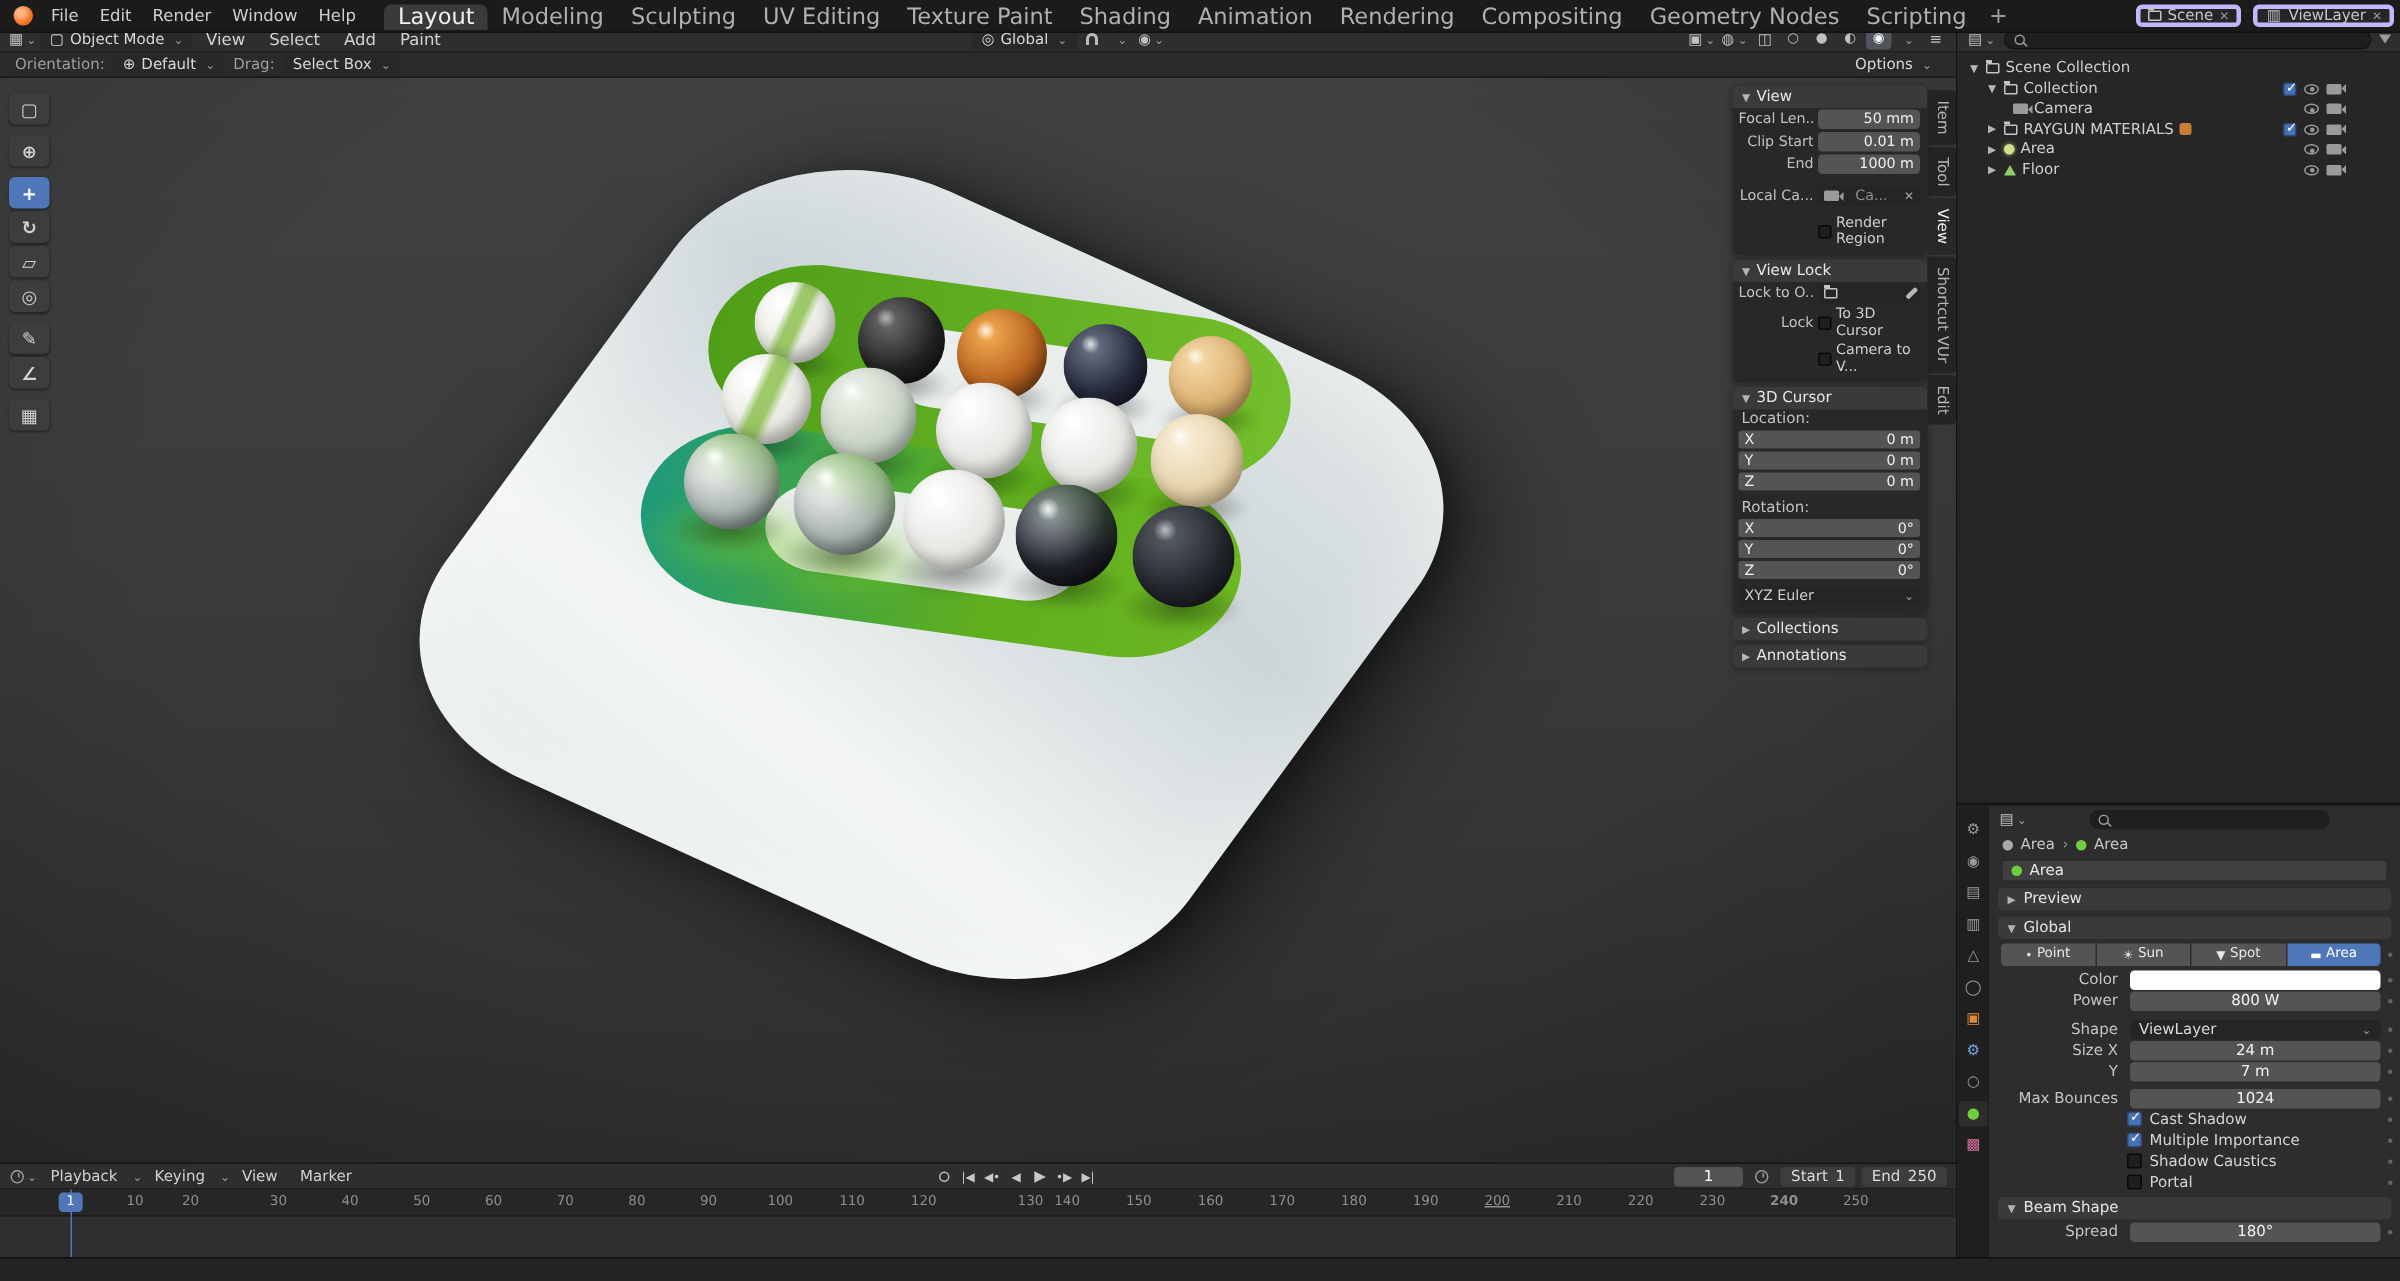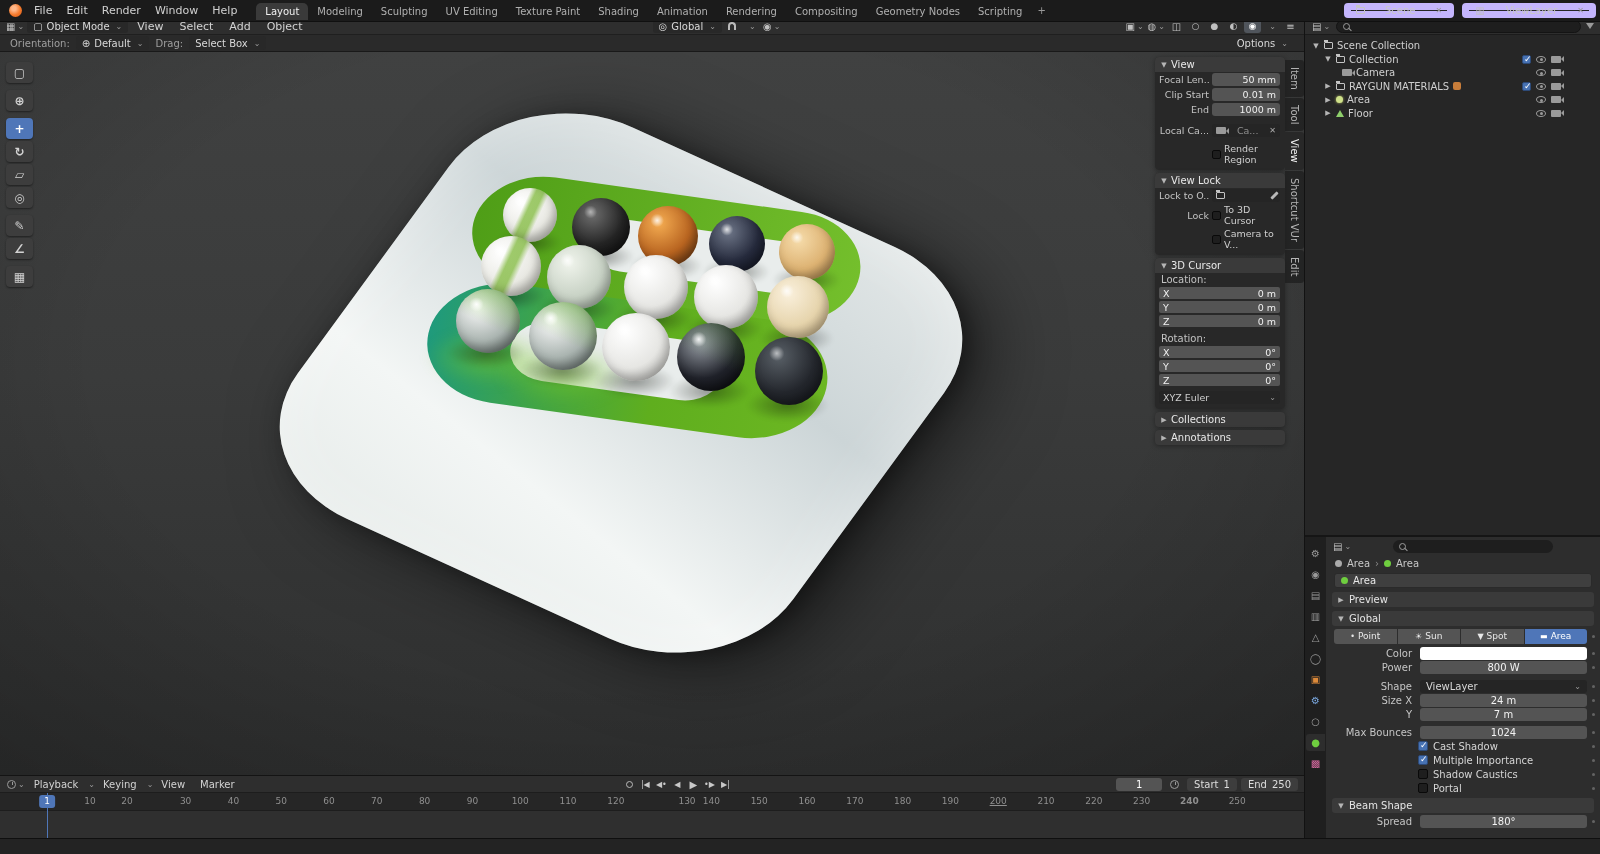--- a/index.html
+++ b/index.html
@@ -6,24 +6,24 @@
 body{width:1600px;height:854px;background:#141414;font-family:"DejaVu Sans",sans-serif;font-size:11px;color:#d5d5d5;overflow:hidden}
 .app{position:absolute;left:0;top:0;width:1600px;height:854px;background:#1f1f1f}
 .flex1{flex:1}
 .chev{font-size:8px;color:#9a9a9a;margin-left:2px}
 .arrow{font-size:7px;color:#b5b5b5;width:8px;display:inline-block;text-align:center}
 
 .topbar{position:absolute;left:0;top:0;width:1600px;height:22px;background:#1b1b1b;display:flex;align-items:center;padding:0 4px;border-bottom:1px solid #101010;z-index:60}
 .blender-logo{width:13px;height:13px;border-radius:50%;background:radial-gradient(circle at 38% 35%,#ffb78a 0 18%,#f4792b 55%,#d4581a);margin:0 5px;flex:0 0 auto}
 .menu{padding:0 7px;line-height:18px;color:#d0d0d0;border-radius:3px}
 .workspaces{display:flex;height:18px;margin-left:12px;align-items:flex-end}
-.wtab{padding:0 9px;line-height:17px;color:#b0b0b0;font-size:10px;border-radius:5px 5px 0 0;white-space:nowrap}
+.wtab{padding:0 9px;line-height:17px;color:#b0b0b0;font-size:15px;border-radius:5px 5px 0 0;white-space:nowrap}
 .wtab.active{background:#3a3a3a;color:#f0f0f0}
 .wtab.add{color:#9a9a9a;padding:0 6px}
-.selector{display:flex;align-items:center;gap:20px;background:#262626;border:7px solid #c4b5fd;border-radius:4px;height:15px;padding:0 5px;font-size:10px;color:#c8c8c8;margin-left:8px}
+.selector{display:flex;align-items:center;gap:4px;background:#262626;border:3px solid #c4b5fd;border-radius:4px;height:15px;padding:0 5px;font-size:10px;color:#c8c8c8;margin-left:8px}
 .selector .xbtn{font-size:8px;color:#9a9a9a}
 
 .vh1{position:absolute;left:0;top:18px;width:1304px;height:17px;background:#2e2e2e;border-bottom:1px solid #1f1f1f;display:flex;align-items:center;padding:0 5px;gap:2px;z-index:40}
 .vh2{position:absolute;left:0;top:35px;width:1304px;height:17px;background:#2a2a2a;border-bottom:1px solid #191919;display:flex;align-items:center;padding:0 10px;gap:6px;z-index:40;color:#b8b8b8;font-size:10px}
 .hmenu{padding:0 7px;color:#d2d2d2;font-size:11px}
 .dd{display:flex;align-items:center;gap:4px;background:#282828;border-radius:3px;height:14px;padding:0 6px;color:#d8d8d8;font-size:10px}
 .vicon{min-width:17px;height:14px;display:flex;align-items:center;justify-content:center;color:#c0c0c0;font-size:10px;border-radius:3px;padding:0 1px}
 .vicon.active{background:#50555c;color:#fff}
 .tslabel{color:#9f9f9f}
 
@@ -178,21 +178,21 @@
   <div class="vh1">
     <span class="vicon">▦<span class="chev">⌄</span></span>
     <div class="dd">
       <span>▢</span>
       <span>Object Mode</span>
       <span class="chev">⌄</span>
     </div>
     <div class="hmenu">View</div>
     <div class="hmenu">Select</div>
     <div class="hmenu">Add</div>
-    <div class="hmenu">Object</div>
+    <div class="hmenu">Paint</div>
     <div class="flex1"></div>
     <div class="dd">
       <span>◎</span>
       <span>Global</span>
       <span class="chev">⌄</span>
     </div>
     <span class="vicon">
         <span class="i-magnet"></span>
       </span>
     <span class="vicon">

